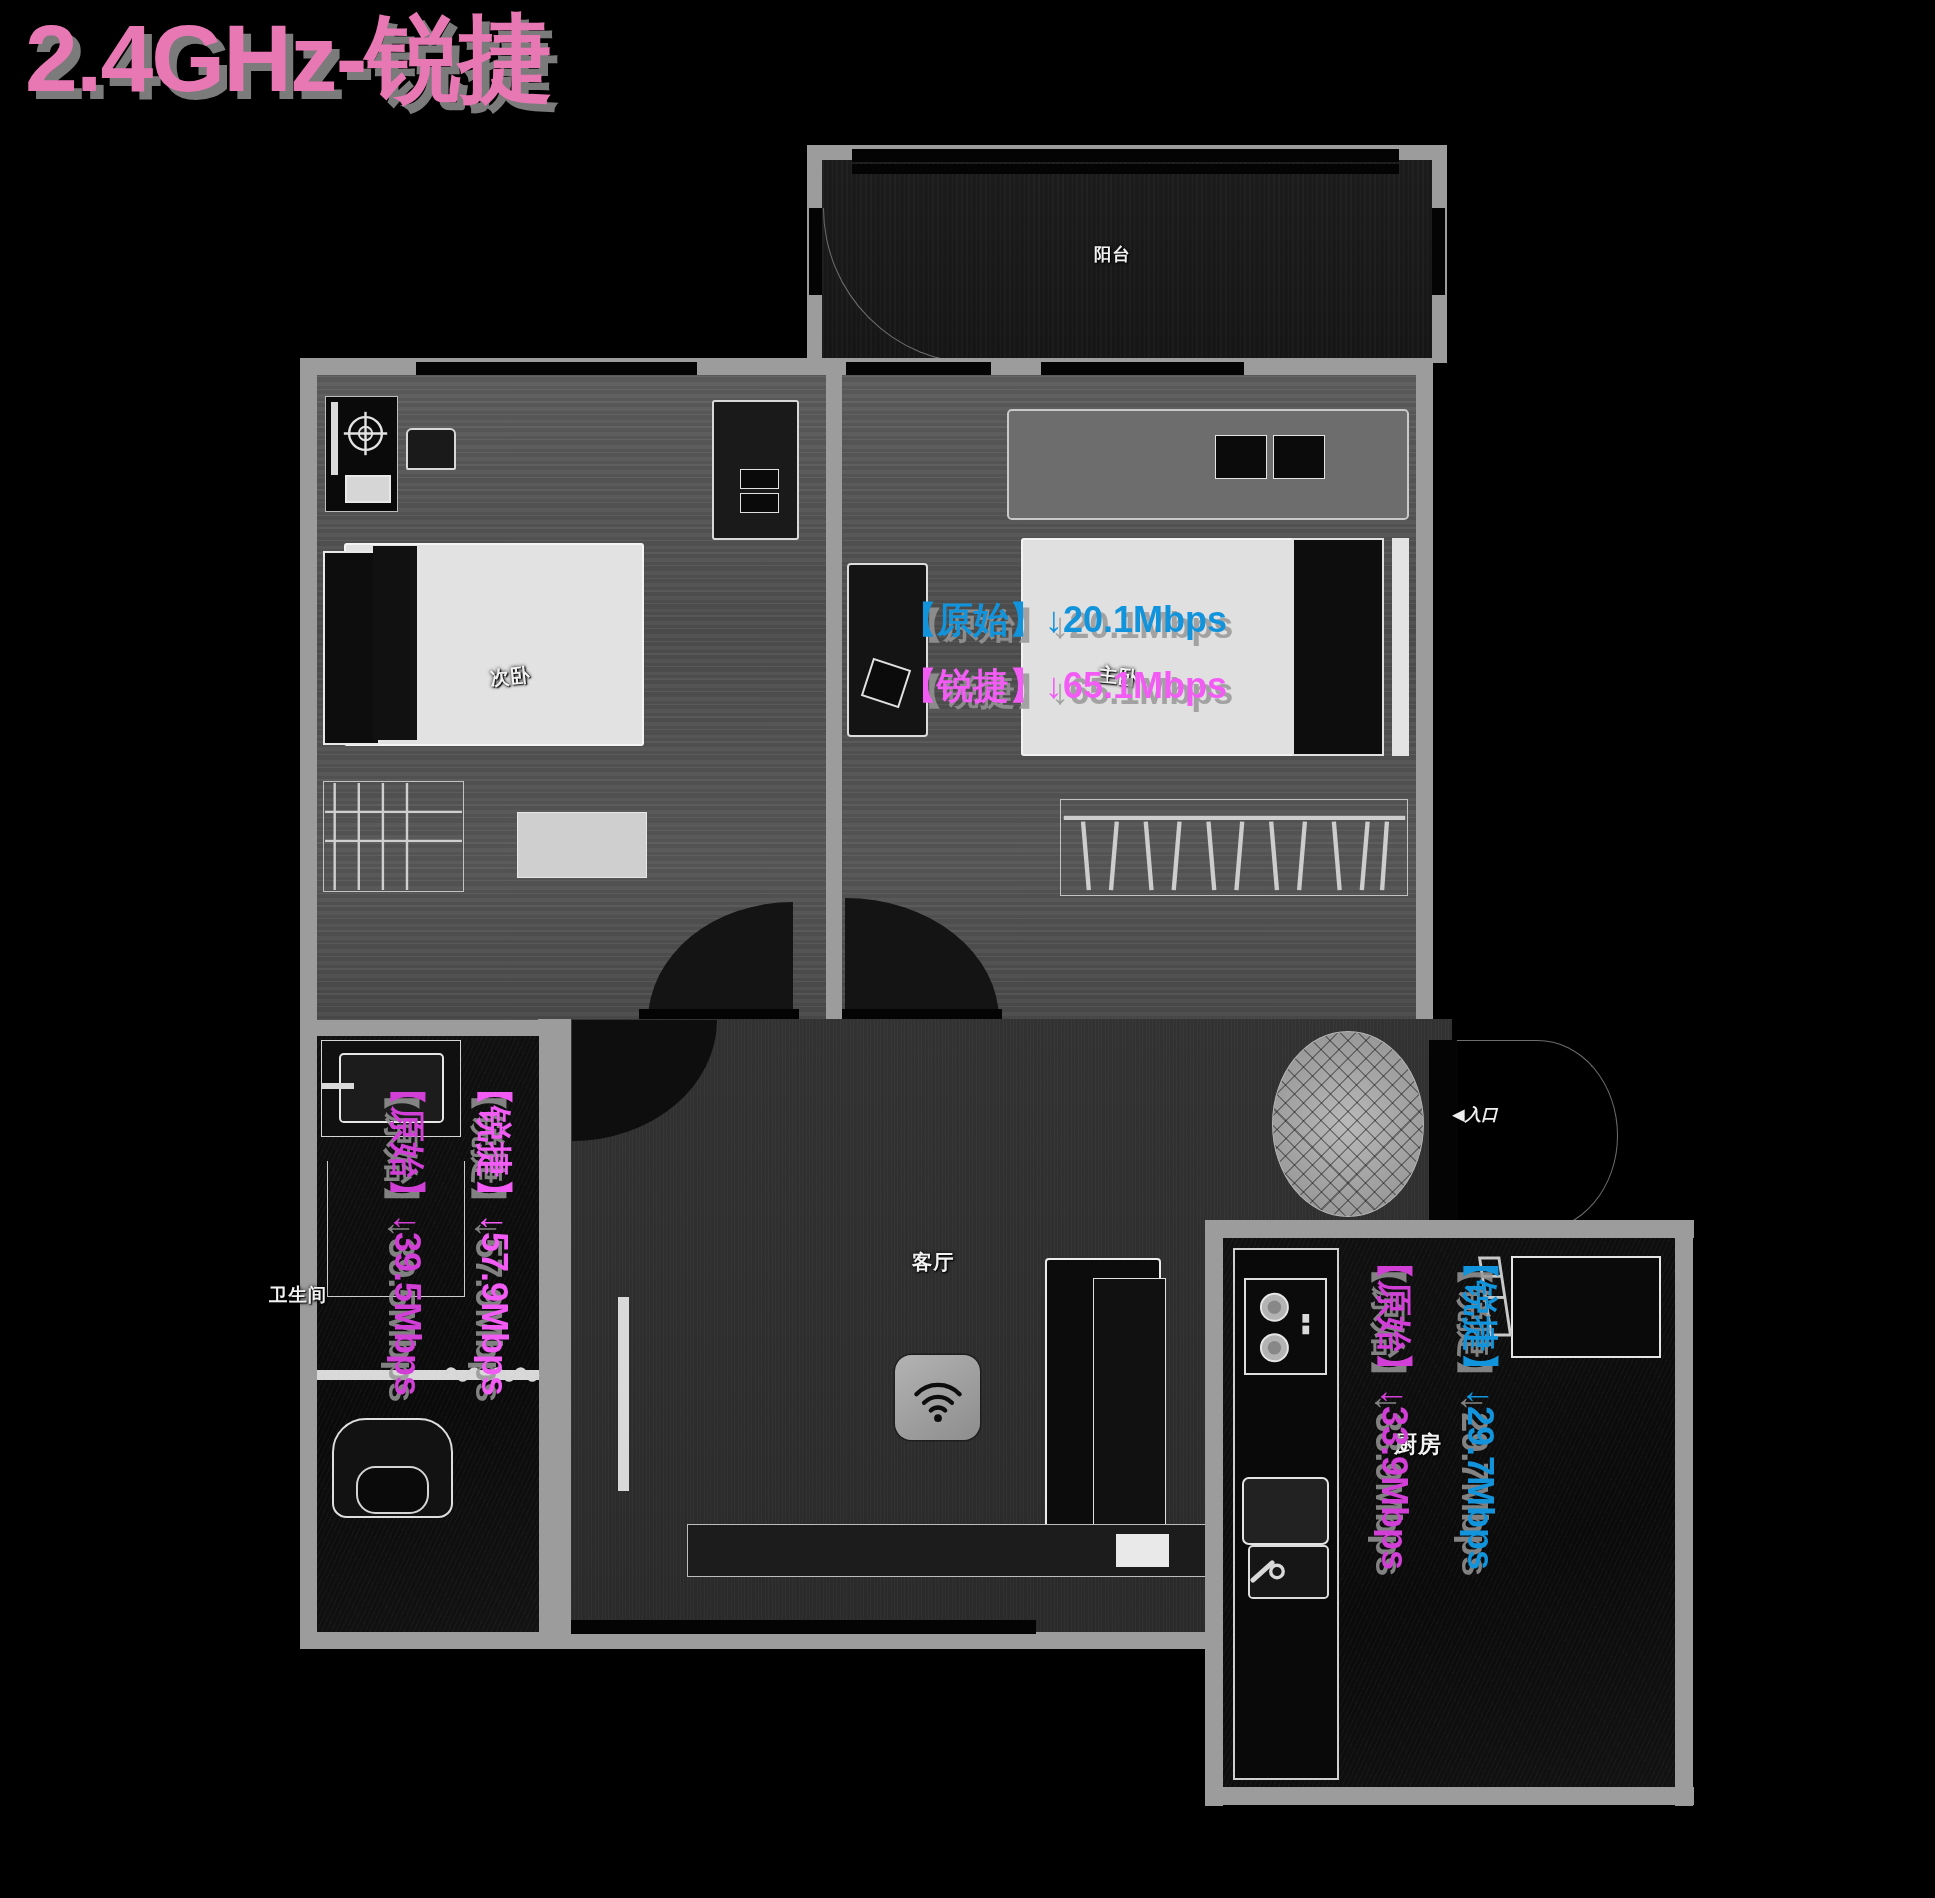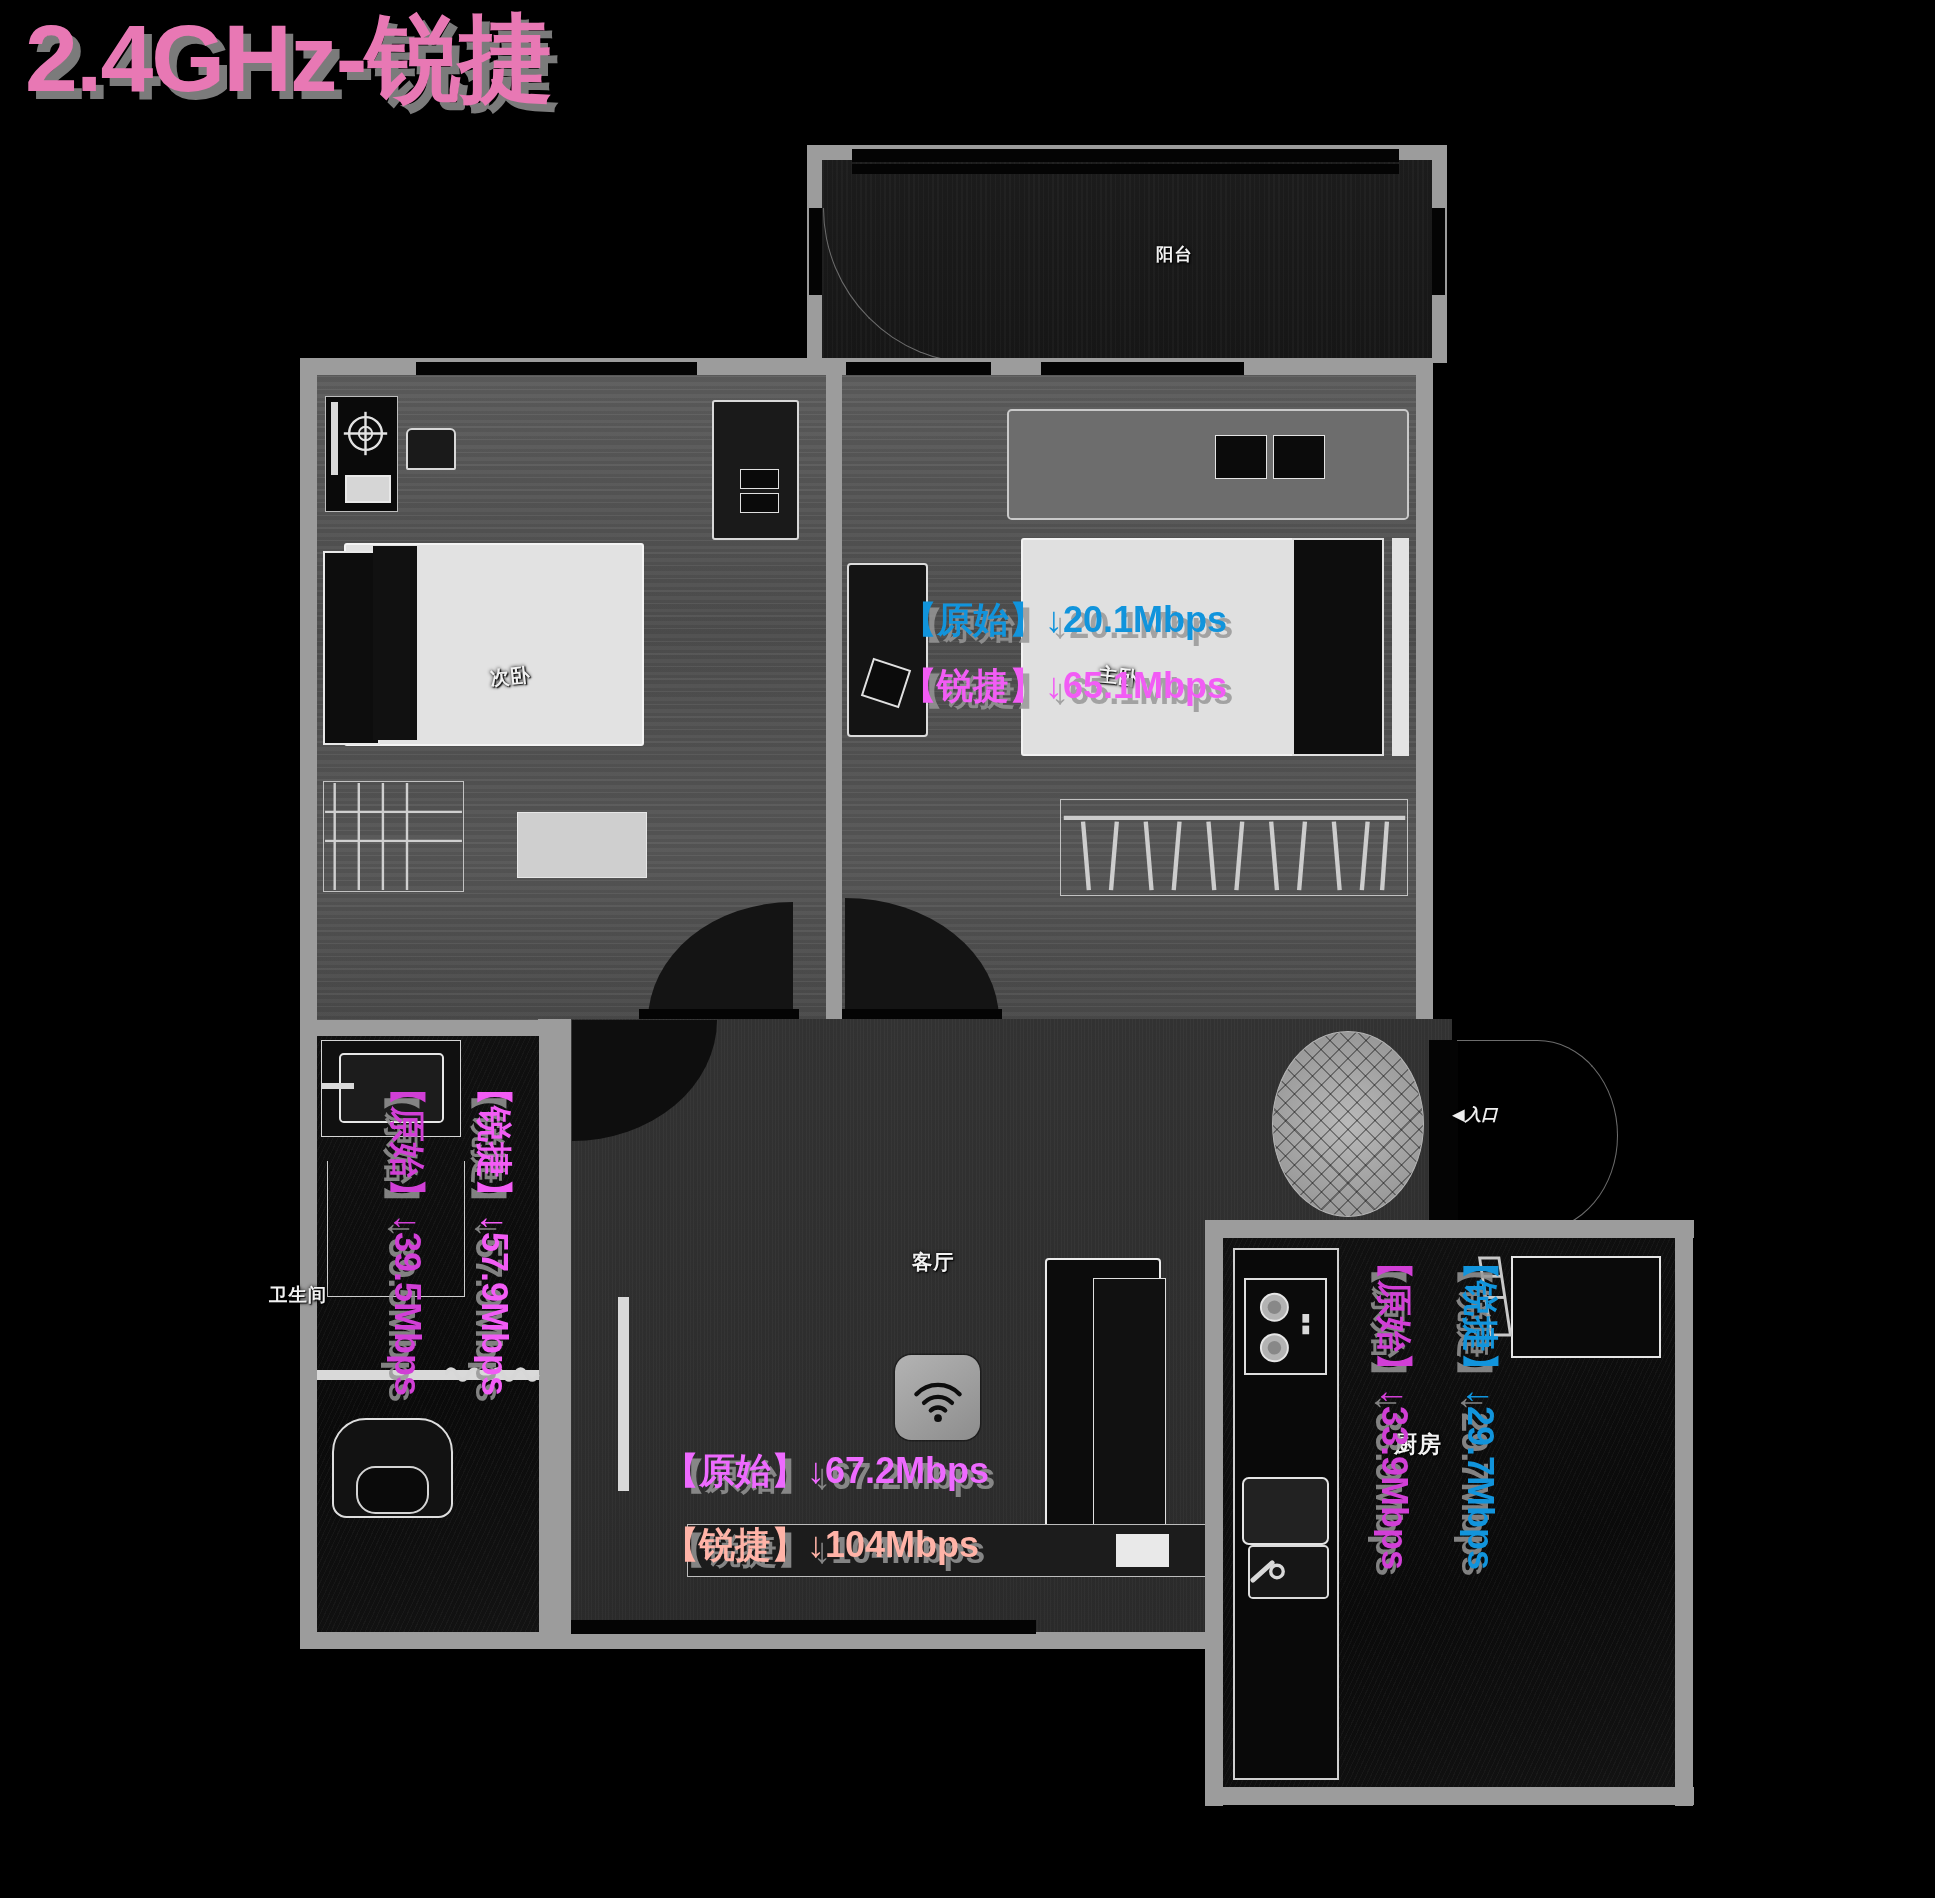--- a/index.html
+++ b/index.html
@@ -107,21 +107,21 @@
   <div class="wall" style="left:1432px;top:145px;width:14.5px;height:218px;"></div>
   <div class="room floorBalcony" style="left:822px;top:160px;width:610px;height:203px;"></div>
   <div class="blackbar" style="left:852px;top:149px;width:547px;height:12.6px;"></div>
   <div class="blackbar" style="left:852px;top:164px;width:547px;height:9.7px;"></div>
   <div class="blackbar" style="left:809px;top:208px;width:12.6px;height:87px;"></div>
   <div class="blackbar" style="left:1432px;top:208px;width:12.6px;height:87px;"></div>
   <div class="arcOutline" style="left:823px;top:208px;width:155px;height:155px;border-radius:0 0 0 100%;border-top:0;border-right:0;"></div>
   <div class="blackbar" style="left:823px;top:360px;width:63px;height:12.6px;"></div>
   <div class="whitebar" style="left:1045px;top:360px;width:203px;height:10.6px;"></div>
 
-  <div class="rname" style="left:1156px;top:242px;font-size:17.4px;">阳台</div>
+  <div class="rname" style="left:1094px;top:242px;font-size:17.4px;">阳台</div>
 
 
   <div class="wall" style="left:300px;top:358px;width:542px;height:16.5px;"></div>
   <div class="wall" style="left:300px;top:358px;width:16.5px;height:678px;"></div>
   <div class="wall" style="left:826px;top:358px;width:16.5px;height:678px;"></div>
   <div class="wall" style="left:300px;top:1019px;width:542px;height:16.5px;"></div>
   <div class="room floorWood" style="left:317px;top:375px;width:509px;height:645px;"></div>
   <div class="blackbar" style="left:416px;top:362px;width:281px;height:12.6px;"></div>
 
   <div class="fx fxBlack" style="left:325px;top:396px;width:73px;height:116px;"></div>
@@ -260,28 +260,20 @@
       <circle cx="55" cy="90" r="8" fill="#0d0d0d"></circle>
     </svg>
   </div>
 
   <div class="fx" style="left:687px;top:1524px;width:542px;height:53px;background:#1c1c1c;border:1.9px solid #bdbdbd;"></div>
   <div class="fx" style="left:1116px;top:1534px;width:53px;height:33px;background:#e9e9e9;border:0;"></div>
   <div class="blackbar" style="left:571px;top:1620px;width:465px;height:13.6px;"></div>
 
   <div class="rname" style="left:912px;top:1248px;font-size:20.3px;">客厅</div>
 
-  <div class="ann" style="left:663px;top:1452px;">
-    <div class="annRow">
-      <span class="inner cViolet">【原始】</span><span class="inner cViolet">↓67.2Mbps</span>
-    </div>
-    <div class="annRow" style="margin-top:36px;">
-      <span class="inner cSalmon">【锐捷】</span><span class="inner cSalmon">↓104Mbps</span>
-    </div>
-  </div>
 
   <div class="blackbar" style="left:1429px;top:1040px;width:29px;height:189px;"></div>
   <div class="arcOutline" style="left:1457px;top:1040px;width:160px;height:189px;border-radius:0 100% 100% 0;border-left:0;"></div>
   <div class="entLbl" style="left:1452px;top:1104px;font-style:italic;">◀入口</div>
 
   <div class="wall" style="left:1205px;top:1220px;width:489px;height:18.4px;"></div>
   <div class="wall" style="left:1205px;top:1220px;width:18.4px;height:586px;"></div>
   <div class="wall" style="left:1675px;top:1220px;width:18.4px;height:586px;"></div>
   <div class="wall" style="left:1205px;top:1787px;width:489px;height:18.4px;"></div>
   <div class="room floorBlack" style="left:1223px;top:1238px;width:452px;height:549px;"></div>

